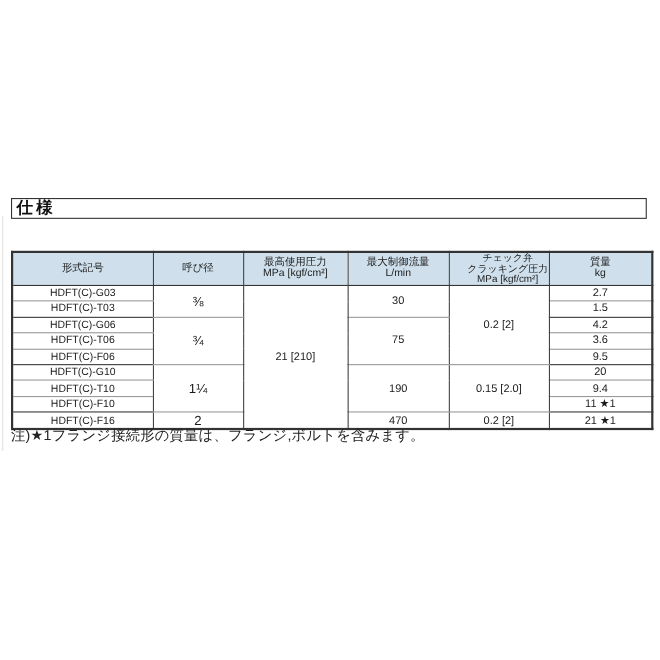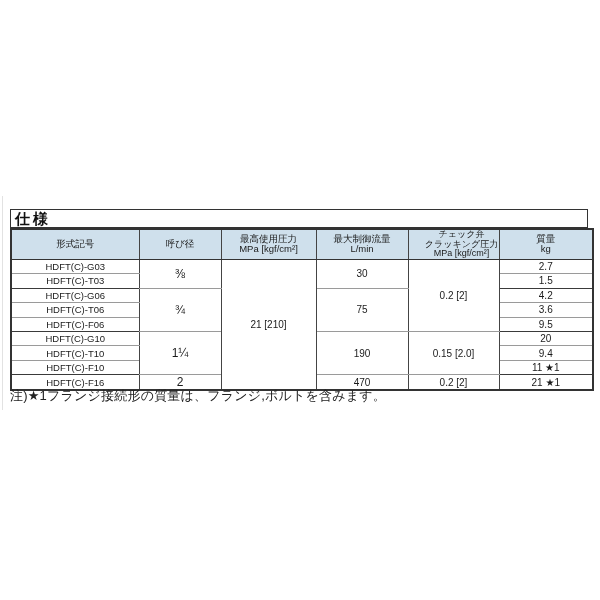--- a/index.html
+++ b/index.html
@@ -10,21 +10,21 @@
     color: #1a1a1a;
     position: relative;
     overflow: hidden;
   }
   .page-edge {
     position: absolute; left: 2px; top: 196px;
     width: 1px; height: 214px;
     background: #e2e2e2;
   }
   .title-box {
-    position: absolute; left: 10px; top: 209px;
+    position: absolute; left: 10px; top: 180px;
     width: 578px; height: 19px;
     border: 1.5px solid #333;
     box-sizing: border-box;
     display: flex; align-items: center;
     padding-left: 4px;
   }
   .title-box .title-text {
     font-size: 15px; font-weight: bold;
     letter-spacing: 3px; color: #111;
     line-height: 16px;

